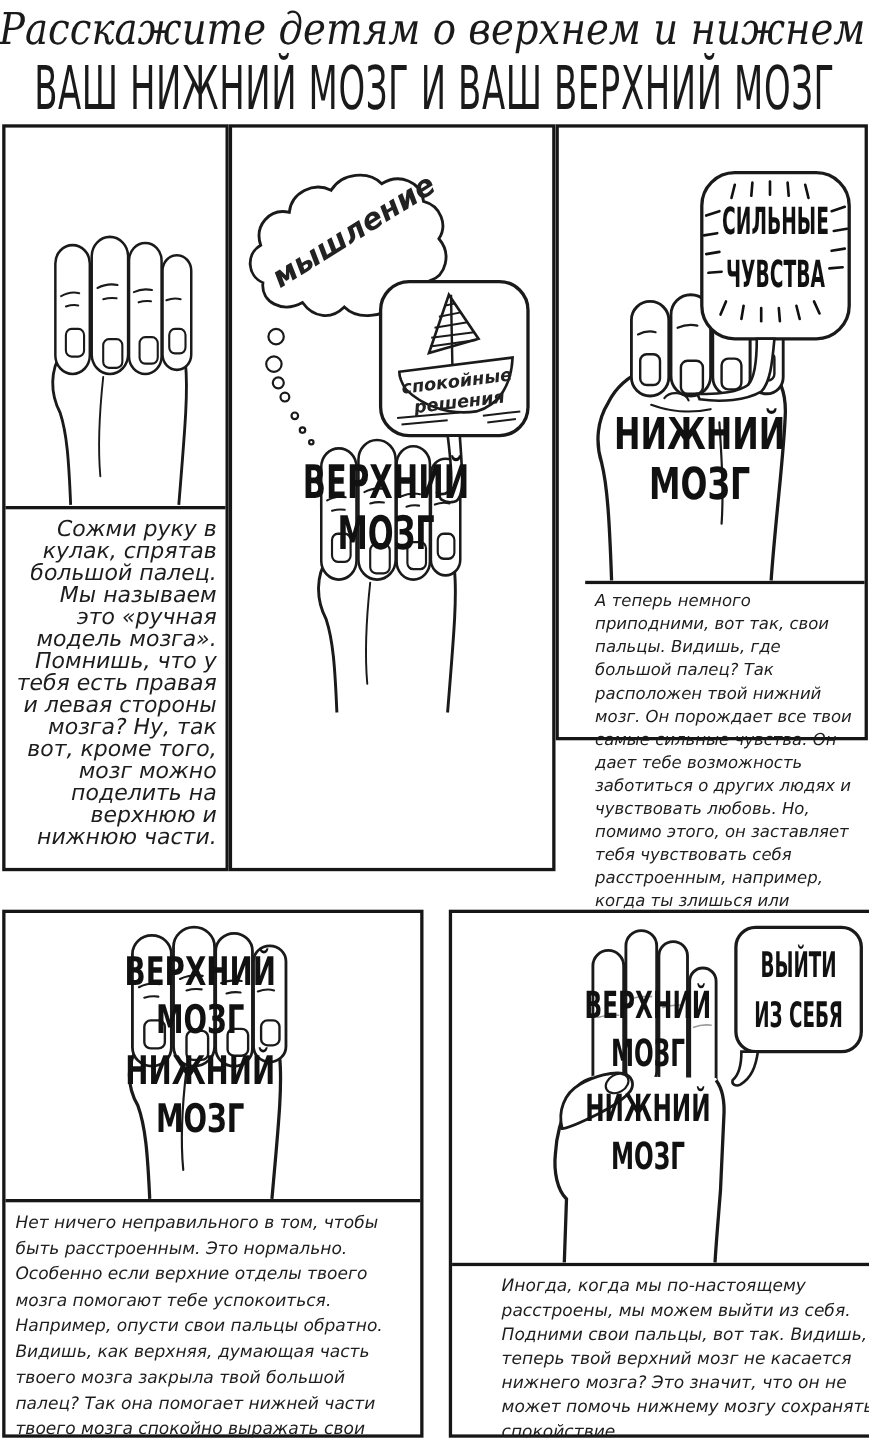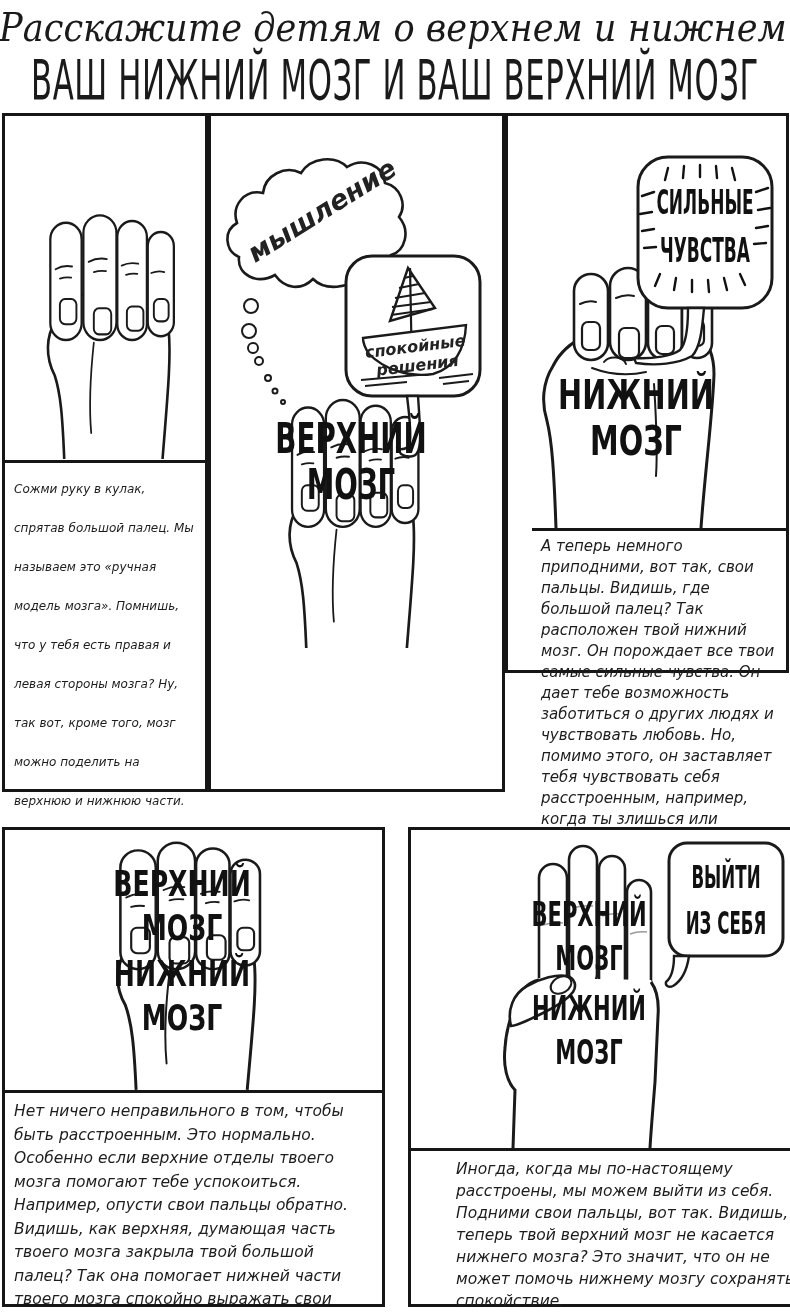--- a/index.html
+++ b/index.html
@@ -15,21 +15,21 @@
           transform:scaleX(.56);transform-origin:center;}
   
   .panel{position:absolute;border:3px solid #161616;background:#fff;
          display:flex;flex-direction:column;box-sizing:border-box;}
   .art{position:relative;flex:0 0 auto;overflow:hidden;}
   .art svg{position:absolute;left:0;top:0;}
   .caption{flex:1 1 auto;border-top:3px solid #161616;box-sizing:border-box;
            font-style:italic;padding:7px 8px 0 9px;color:#1d1d1d;}
   #panel1{left:2px;top:113px;width:206px;height:679px;}
   #panel1 .art{height:344px;}
-  #panel1 .caption{font-size:12px;line-height:39px;}
+  #panel1 .caption{font-size:20px;line-height:20px;text-align:right;}
   #panel2{left:208px;top:113px;width:297px;height:679px;}
   #panel2 .art{height:532px;}
   #panel2 .caption{font-size:16px;line-height:33px;}
   #panel3{left:505px;top:113px;width:284px;height:560px;}
   #panel3 .art{height:412px;}
   #panel3 .caption{font-size:15px;line-height:21px;padding-top:5px;margin-left:24px;}
   #panel4{left:2px;top:827px;width:383px;height:480px;}
   #panel4 .art{height:260px;}
   #panel4 .caption{font-size:15.5px;line-height:23.5px;}
   #panel5{left:408px;top:827px;width:400px;height:480px;}

